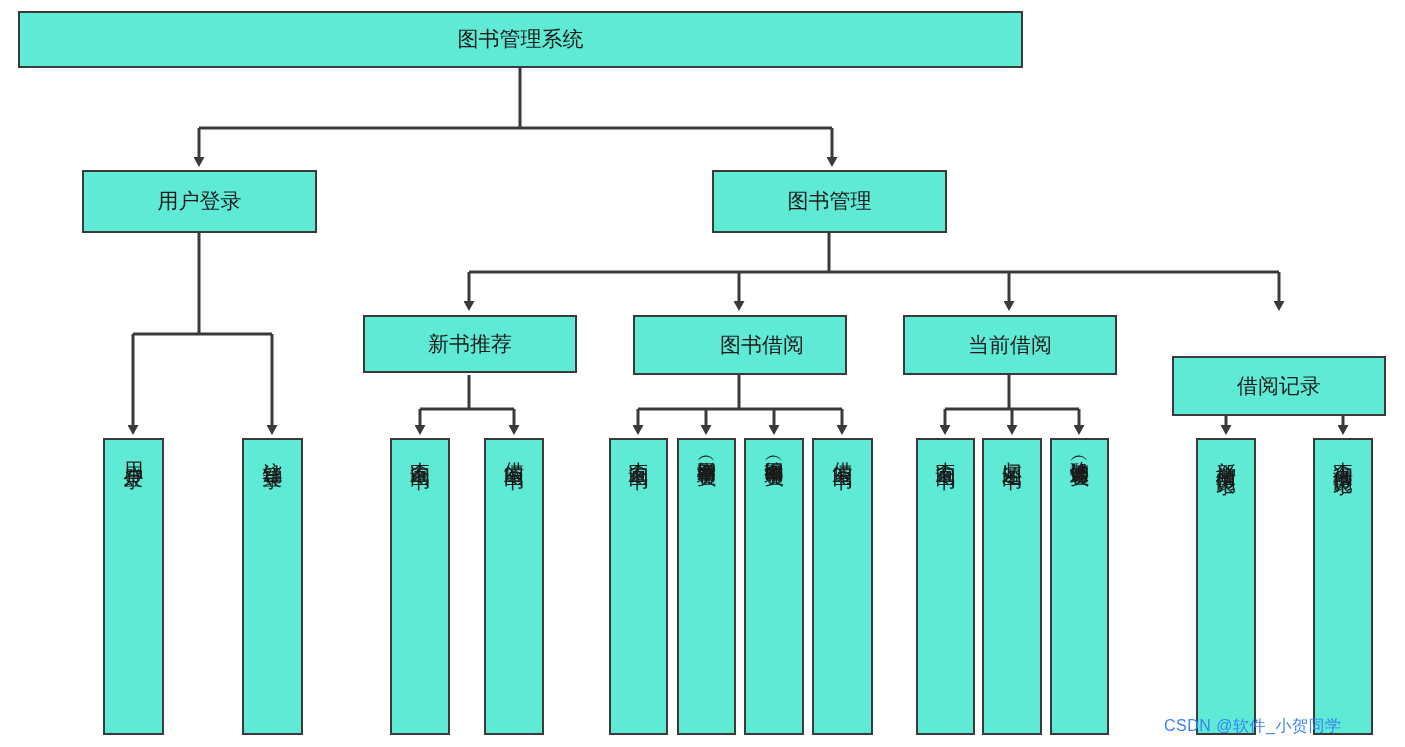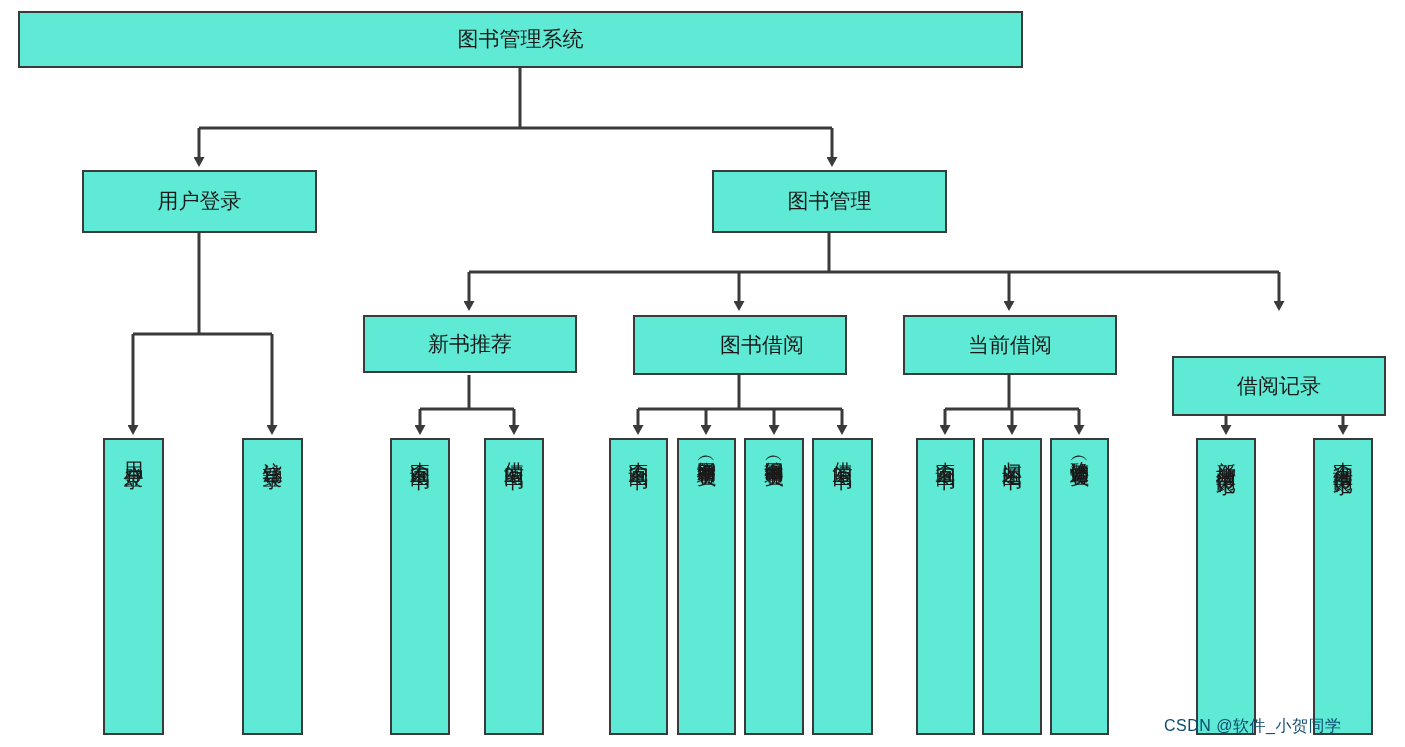--- a/index.html
+++ b/index.html
@@ -10,21 +10,21 @@
   .node{position:absolute;box-sizing:border-box;background:#5eead4;
         border:2px solid #3a3a3a;display:flex;align-items:center;
         justify-content:center;}
   .node .lbl{color:#1a1a1a;text-align:center;line-height:1.18;white-space:pre;}
   .h-node .lbl{font-size:21px;}
   .v-node{align-items:flex-start;padding-top:6px;}
   .v-node .lbl{writing-mode:vertical-rl;text-orientation:upright;
                font-size:20px;letter-spacing:3px;line-height:1.05;}
   .v-node.tight .lbl{font-size:19px;letter-spacing:1px;}
   #watermark{position:absolute;left:1164px;top:716px;font-size:16px;
-             color:#0c4a6e;white-space:nowrap;letter-spacing:0.5px;}
+             color:#3b82f6;white-space:nowrap;letter-spacing:0.5px;}
 </style>
 </head>
 <body>
 
 <div id="canvas">
 
   <svg id="wires" viewBox="0 0 1405 747" xmlns="http://www.w3.org/2000/svg">
     <defs>
       <marker id="arrow" markerWidth="10" markerHeight="11" refX="1" refY="5.5" orient="auto" markerUnits="userSpaceOnUse">
         <path d="M0,0 L10,5.5 L0,11 z" fill="#3a3a3a"></path>

